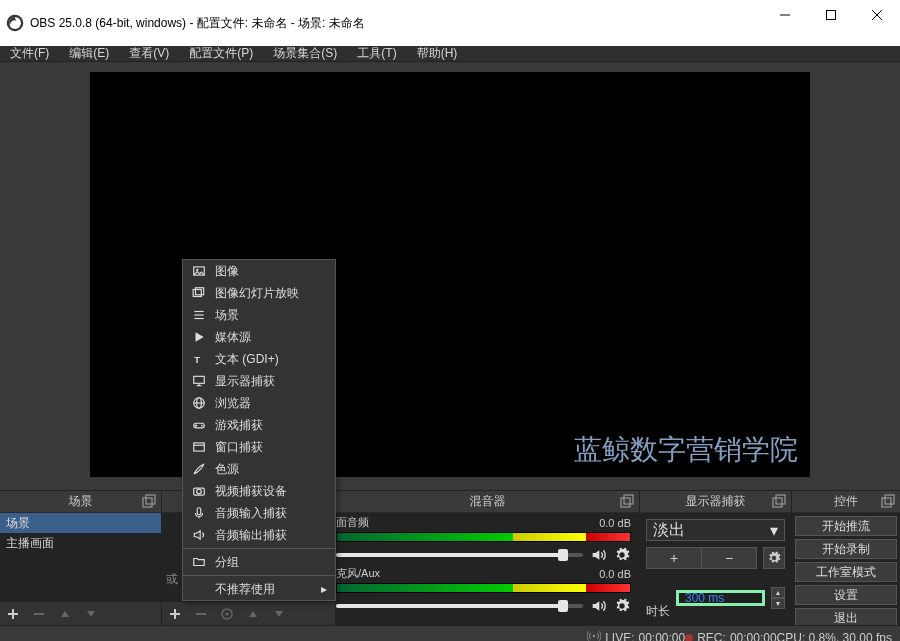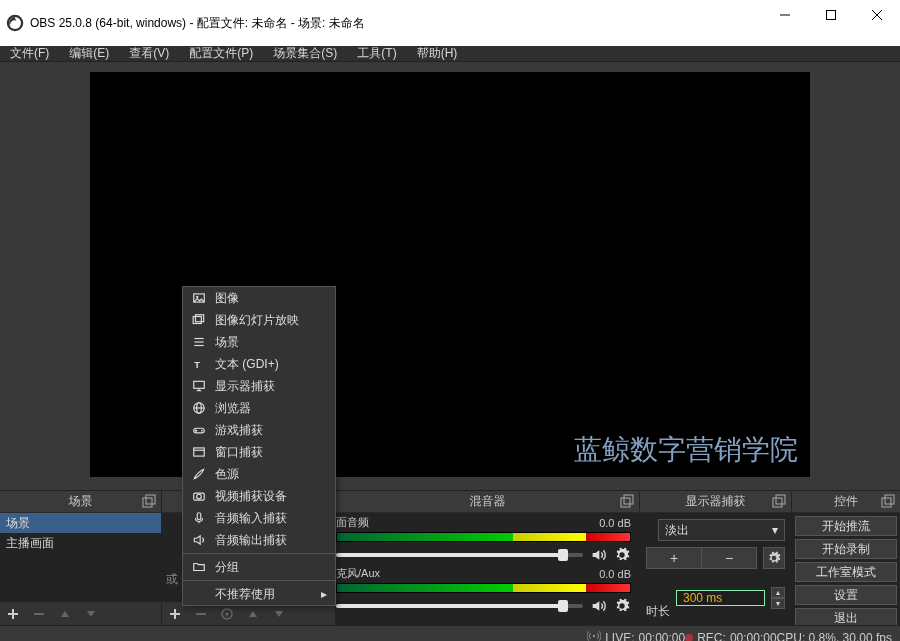--- a/index.html
+++ b/index.html
@@ -12,21 +12,21 @@
   .winbtn { width: 46px; height: 30px; display: flex; align-items: center; justify-content: center; cursor: default; }
   .winbtn svg { width: 12px; height: 12px; }
   
   .menubar { height: 16px; background: #2f2f2f; display: flex; align-items: stretch; border-bottom: 1px solid #222; }
   .menuitem { padding: 0 10px; display: flex; align-items: center; cursor: default; font-size: 12px; color: #d8d8d8; }
 
   .preview-area { height: 428px; position: relative; background: #393939; display:flex; justify-content:center; }
   .preview-canvas { width: 720px; height: 405px; background: #000; margin-top: 10px; position: relative; }
   .watermark { position: absolute; right: 12px; bottom: 8px; color: #83a0c2; font-size: 28px; font-family: "KaiTi","STKaiti",serif; }
 
-  .context-menu { position: absolute; left: 182px; top: 259px; width: 154px; background: #333; border: 1px solid #555; z-index: 50; box-shadow: 2px 2px 6px rgba(0,0,0,.4); margin-top: 27px; }
+  .context-menu { position: absolute; left: 182px; top: 259px; width: 154px; background: #333; border: 1px solid #555; z-index: 50; box-shadow: 2px 2px 6px rgba(0,0,0,.4); }
   .cm-item { height: 22px; display: flex; align-items: center; padding: 0 8px; cursor: default; font-size: 12px; color: #ddd; gap: 8px; }
   .cm-icon { width: 16px; height: 16px; display:flex; align-items:center; justify-content:center; flex-shrink:0; }
   .cm-sep { height: 1px; background: #555; margin: 2px 0; }
   .cm-sub { margin-left: auto; }
 
   .docks { height: 135px; display: flex; background: #3a3a3a; border-top: 1px solid #222; }
   .dock { border-right: 1px solid #222; display: flex; flex-direction: column; position: relative; }
   .dock-header { height: 22px; background: #3a3a3a; display: flex; align-items: center; justify-content: center; position: relative; border-bottom: 1px solid #2a2a2a; font-size: 12px; color: #ccc; }
   .dock-pop { position: absolute; right: 4px; top: 3px; width: 16px; height: 16px; cursor:default; }
   .dock-body { flex: 1; background: #232323; overflow: hidden; position: relative; }
@@ -48,25 +48,25 @@
   .meter-wrap { height: 10px; background:#111; position:relative; margin-top:2px; border:1px solid #000; }
   .meter-seg { position:absolute; top:0; bottom:0; }
   .slider-row { display:flex; align-items:center; margin-top:4px; gap:6px; }
   .slider-track { flex:1; height:4px; background:#555; position:relative; border-radius:2px; }
   .slider-fill { position:absolute; left:0; top:0; bottom:0; background:#e6e6e6; border-radius:2px; }
   .slider-thumb { position:absolute; top:-4px; width:10px; height:12px; background:#e6e6e6; border-radius:2px; }
   .mix-icon { width:18px; height:18px; display:flex; align-items:center; justify-content:center; color:#ddd; cursor:default; }
 
   .transitions { width: 152px; }
   .trans-body { padding: 6px; display:flex; flex-direction:column; gap:6px; }
-  .trans-select { height:22px; background:#2d2d2d; border:1px solid #555; display:flex; align-items:center; padding:0 6px; font-size:12px; color:#ddd;margin-left:12px; }
+  .trans-select { height:22px; background:#2d2d2d; border:1px solid #555; display:flex; align-items:center; padding:0 6px; font-size:16px; color:#ddd; }
   .trans-row { display:flex; align-items:center; gap:6px; }
   .trans-btn { flex:1; height:22px; background:#3c3c3c; border:1px solid #555; display:flex; align-items:center; justify-content:center; font-size:14px; cursor:default; }
   .trans-gear { width:22px; height:22px; background:#3c3c3c; border:1px solid #555; display:flex; align-items:center; justify-content:center; cursor:default; }
-  .duration-input { flex:1; height:16px; background:#1e1e1e; border:1px solid #86efac; display:flex; align-items:center; padding:0 6px; font-size:12px; font-family:monospace; color:#eab308; }
+  .duration-input { flex:1; height:16px; background:#1e1e1e; border:3px solid #86efac; display:flex; align-items:center; padding:0 6px; font-size:12px; font-family:monospace; color:#3b82f6; }
   .dur-label { font-size:12px;margin-top:28px; }
   .spin { width:14px; height:22px; display:flex; flex-direction:column; }
   .spin div { flex:1; background:#3c3c3c; border:1px solid #555; display:flex; align-items:center; justify-content:center; font-size:7px; cursor:default; }
 
   .controls { width: 108px; border-right:none; }
   .ctrl-list { display:flex; flex-direction:column; padding:3px; gap:3px; }
   .ctrl-btn { height:20px; background:#3c3c3c; border:1px solid #555; display:flex; align-items:center; justify-content:center; font-size:12px; color:#ddd; cursor:default; }
 
   .statusbar { height: 24px; background:#393939; border-top:1px solid #222; display:flex; align-items:center; padding:0 8px; font-family: monospace; font-size:12px; color:#ccc; justify-content:flex-end; }
   .status-seg { display:flex; align-items:center; gap:4px; }
@@ -142,20 +142,28 @@
     </div>
     <div class="cm-item">
       <span class="cm-icon">
         <svg width="14" height="14" viewBox="0 0 24 24">
           <line x1="4" y1="6" x2="20" y2="6" stroke="#ddd" stroke-width="2"></line>
           <line x1="4" y1="12" x2="20" y2="12" stroke="#ddd" stroke-width="2"></line>
           <line x1="4" y1="18" x2="20" y2="18" stroke="#ddd" stroke-width="2"></line>
         </svg>
       </span>
       <span>场景</span>
+    </div>
+    <div class="cm-item">
+      <span class="cm-icon">
+        <svg width="14" height="14" viewBox="0 0 24 24">
+          <path d="M6 4l14 8-14 8z" fill="#ddd"></path>
+        </svg>
+      </span>
+      <span>媒体源</span>
     </div>
     <div class="cm-item">
       <span class="cm-icon">
         <svg width="14" height="14" viewBox="0 0 24 24">
           <text x="4" y="18" font-size="16" fill="#ddd" font-weight="bold">T</text>
         </svg>
       </span>
       <span>文本 (GDI+)</span>
     </div>
     <div class="cm-item">

